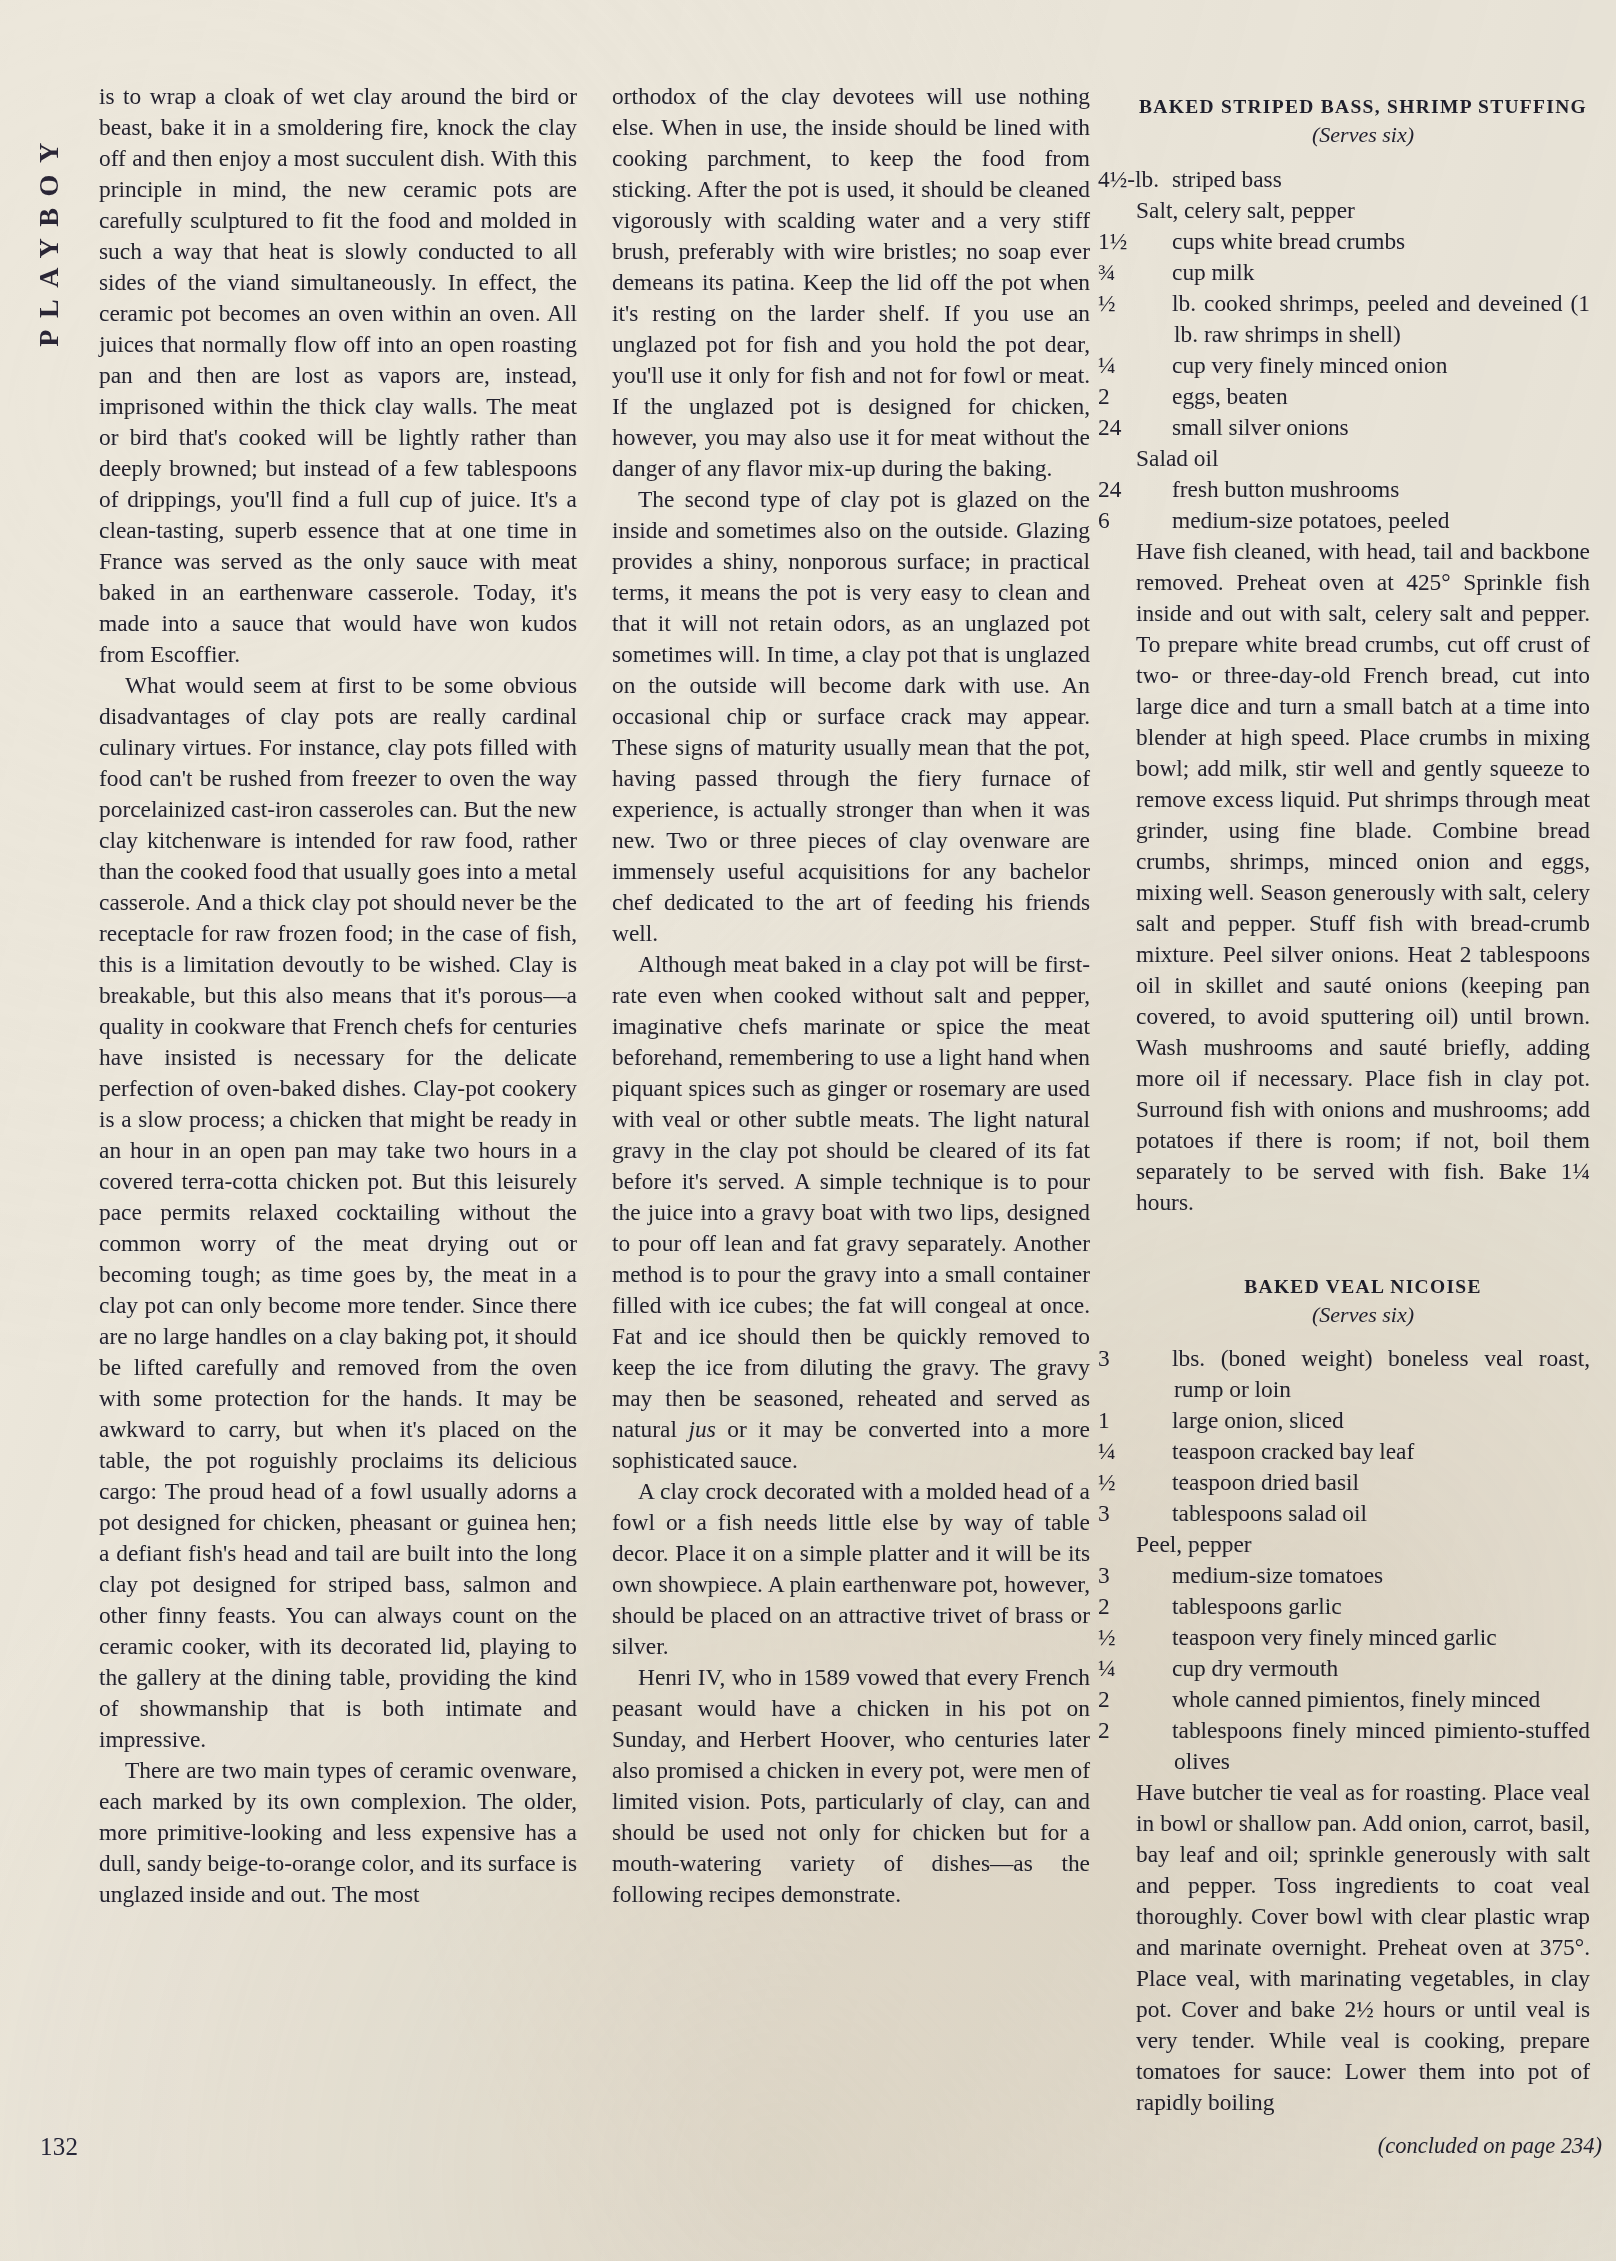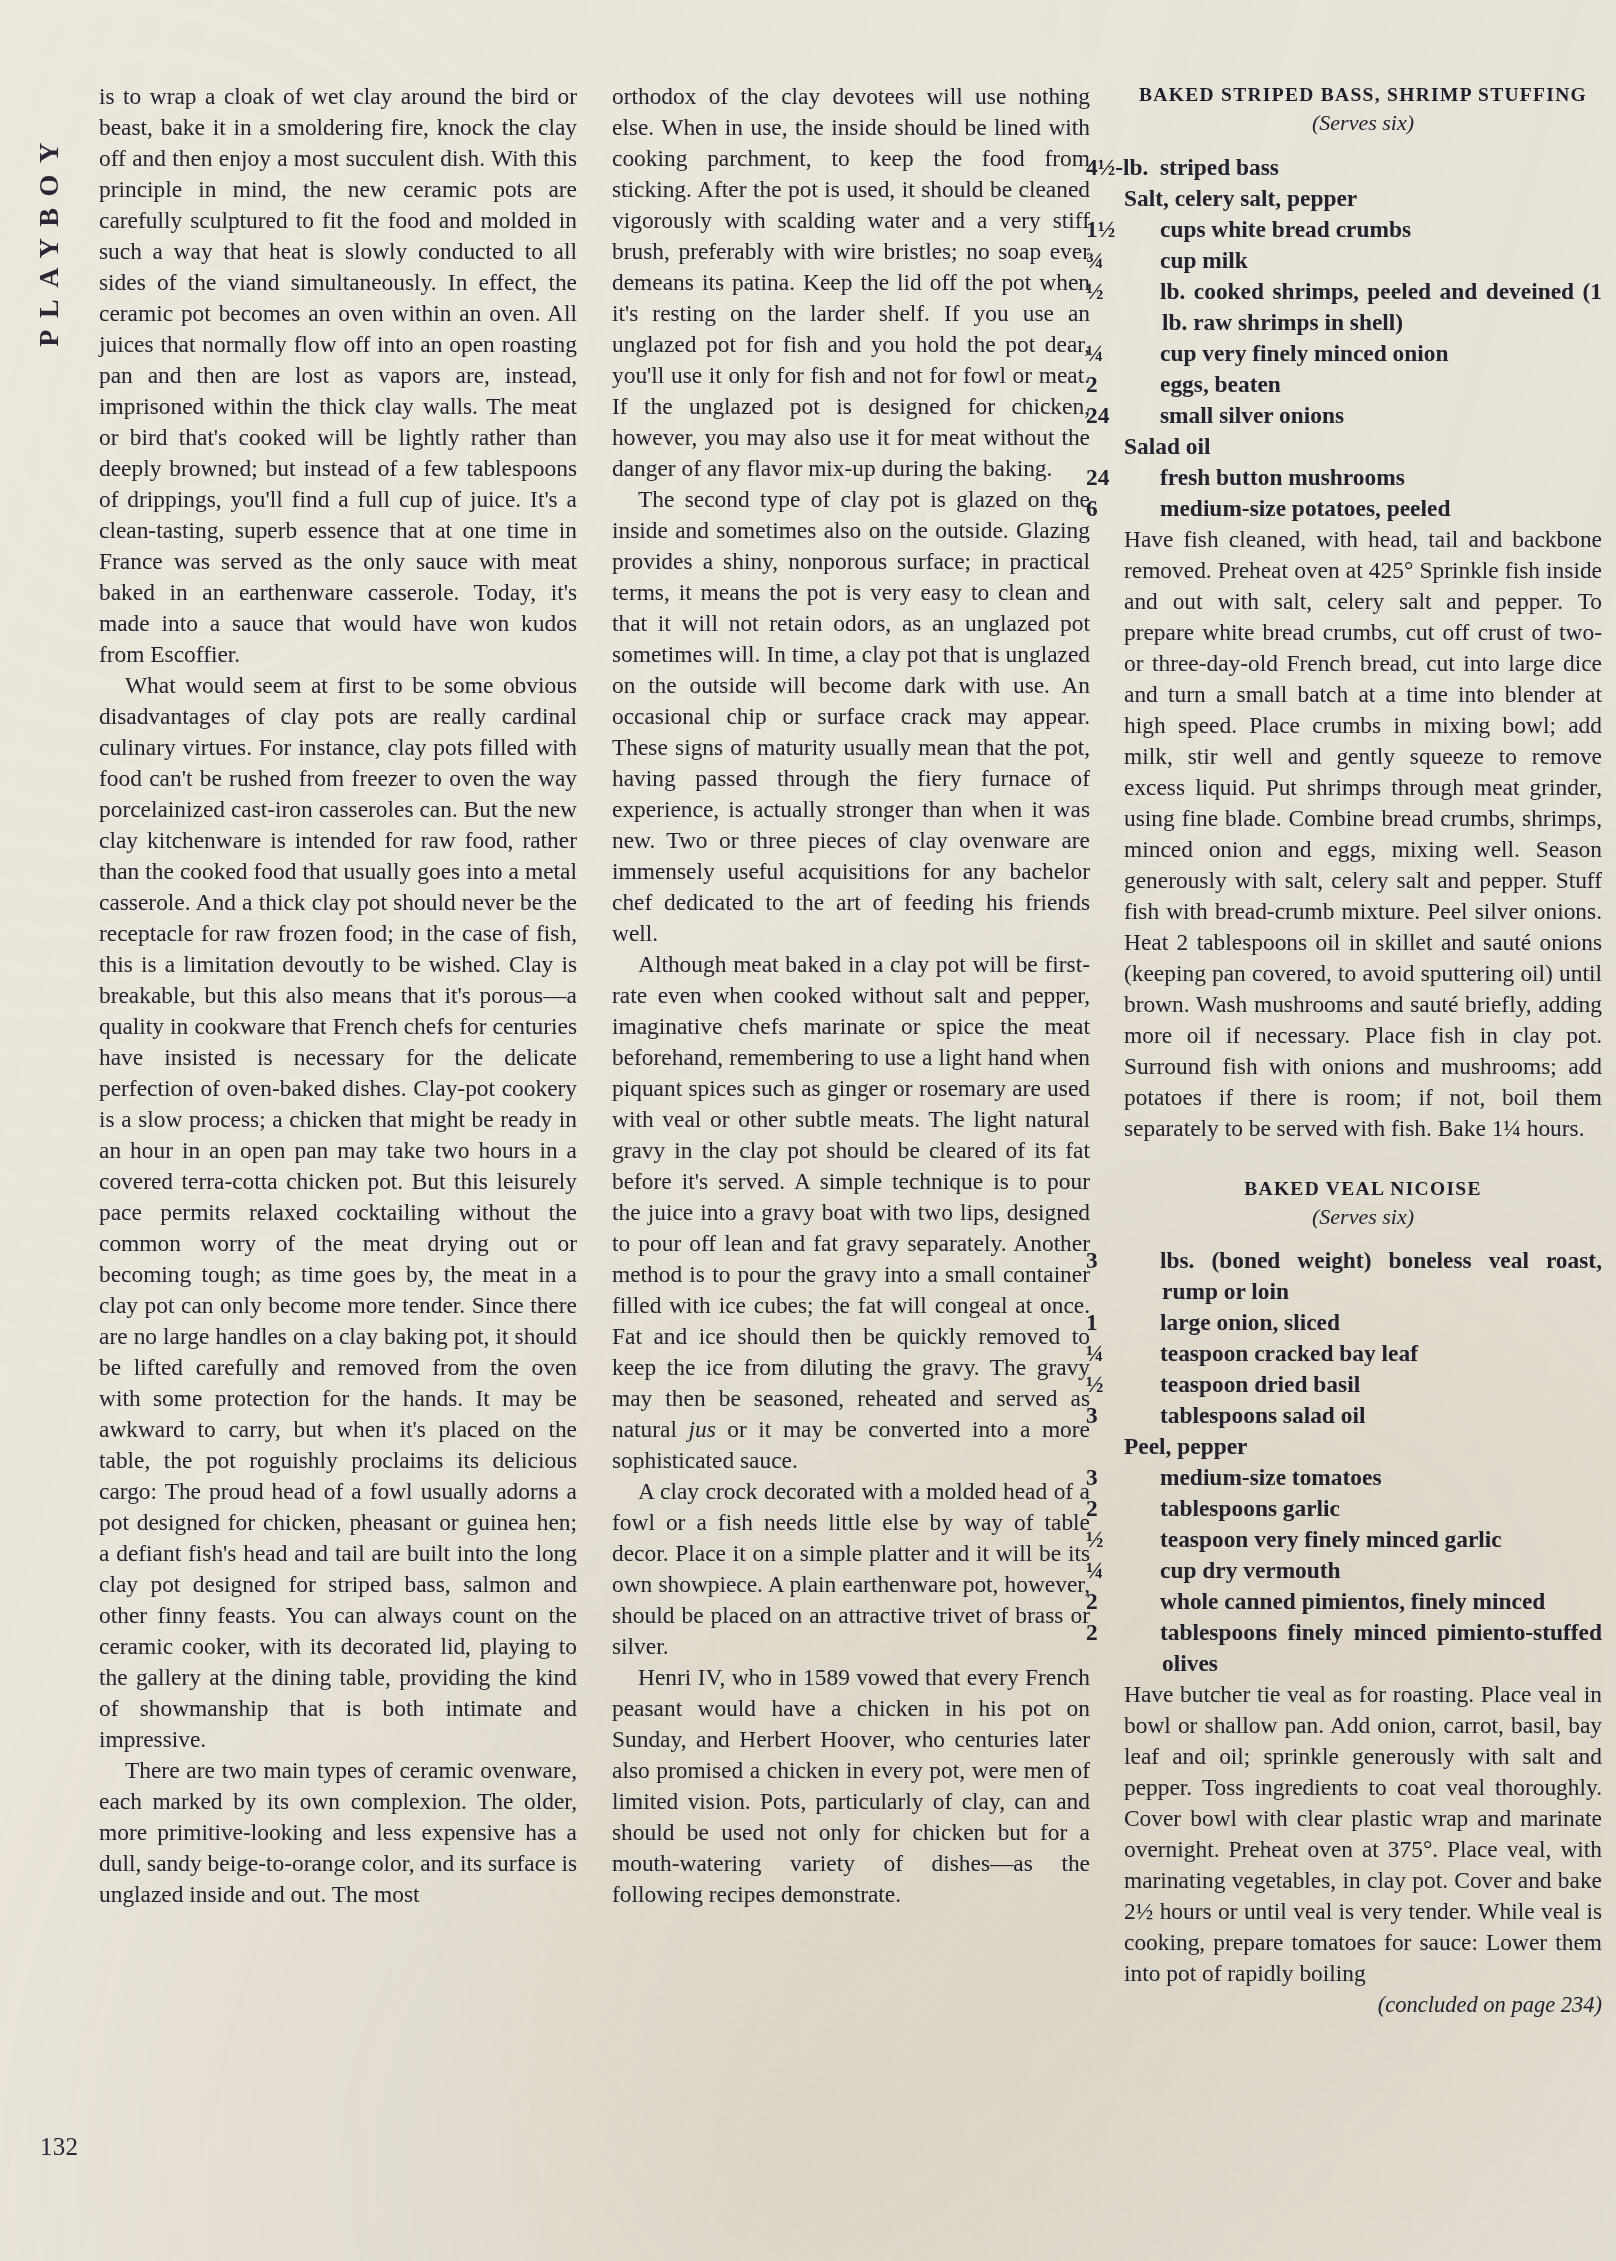--- a/index.html
+++ b/index.html
@@ -88,21 +88,21 @@
   .col3 { left: 1112px; width: 478px; }
 
   .col p {
     margin: 0;
     text-indent: 0;
   }
   .col p.ind {
     text-indent: 26px;
   }
   
-  .recipe { margin: 0; }
+  .recipe { margin: 12px; }
   .recipe-title {
     text-align: center;
     font-size: 19.5px;
     letter-spacing: 1.3px;
     font-variant: small-caps;
     text-transform: uppercase;
     font-weight: bold;
     line-height: 27px;
     margin: 0;
     color: #1f1f2c;
@@ -111,21 +111,20 @@
     text-align: center;
     font-style: italic;
     font-size: 22px;
     line-height: 30px;
     margin: 0 0 13.7px 0;
   }
   ul.ingredients {
     list-style: none;
     margin: 0 0 0 0;
     padding: 0;
-    font-weight: bold;
   }
   ul.ingredients li {
     font-size: 23.4px;
     line-height: 31px;
     padding-left: 38px;
     text-indent: -38px;
     text-align: left;
   }
   ul.ingredients li.just {
     text-align: justify;

